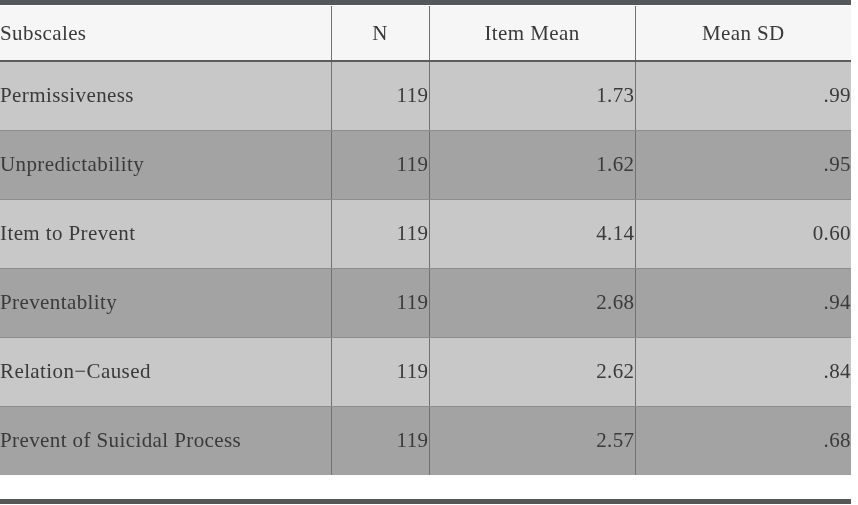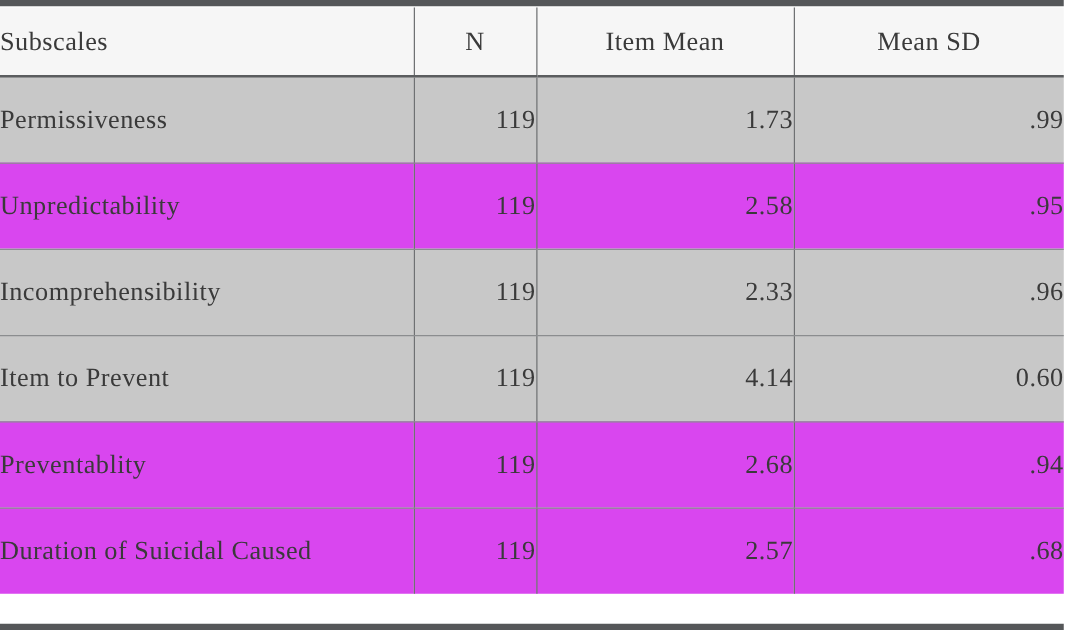--- a/index.html
+++ b/index.html
@@ -80,21 +80,21 @@
     text-align: center;
   }
 
   
   tr.data-row td {
     height: 69px;
     vertical-align: middle;
     border-bottom: 1px solid #8b8d8f;
   }
   tr.data-row.shade td { background: #c8c8c8; }
-  tr.data-row.plain td { background: #d946ef; }
+  tr.data-row.plain td { background: #a3a3a3; }
   tr.data-row:last-child td { border-bottom: none; }
 
   td.cell-subscale {
     text-align: left;
     padding-left: 16px;
     white-space: nowrap;
   }
   td.cell-n,
   td.cell-mean,
   td.cell-sd {
@@ -126,43 +126,43 @@
     <tbody id="table-body">
       <tr class="data-row shade">
         <td class="cell-subscale">Permissiveness</td>
         <td class="cell-n">119</td>
         <td class="cell-mean">1.73</td>
         <td class="cell-sd">.99</td>
       </tr>
       <tr class="data-row plain">
         <td class="cell-subscale">Unpredictability</td>
         <td class="cell-n">119</td>
-        <td class="cell-mean">2.58</td>
+        <td class="cell-mean">1.62</td>
         <td class="cell-sd">.95</td>
-      </tr>
-      <tr class="data-row shade">
-        <td class="cell-subscale">Incomprehensibility</td>
-        <td class="cell-n">119</td>
-        <td class="cell-mean">2.33</td>
-        <td class="cell-sd">.96</td>
       </tr>
       <tr class="data-row shade">
         <td class="cell-subscale">Item to Prevent</td>
         <td class="cell-n">119</td>
         <td class="cell-mean">4.14</td>
         <td class="cell-sd">0.60</td>
       </tr>
       <tr class="data-row plain">
         <td class="cell-subscale">Preventablity</td>
         <td class="cell-n">119</td>
         <td class="cell-mean">2.68</td>
         <td class="cell-sd">.94</td>
       </tr>
+      <tr class="data-row shade">
+        <td class="cell-subscale">Relation−Caused</td>
+        <td class="cell-n">119</td>
+        <td class="cell-mean">2.62</td>
+        <td class="cell-sd">.84</td>
+      </tr>
       <tr class="data-row plain">
-        <td class="cell-subscale">Duration of Suicidal Caused</td>
+        <td class="cell-subscale">Prevent of Suicidal Process</td>
         <td class="cell-n">119</td>
         <td class="cell-mean">2.57</td>
         <td class="cell-sd">.68</td>
       </tr>
     </tbody>
   </table>
 
   <div class="rule bottom"></div>
 
 </div>

